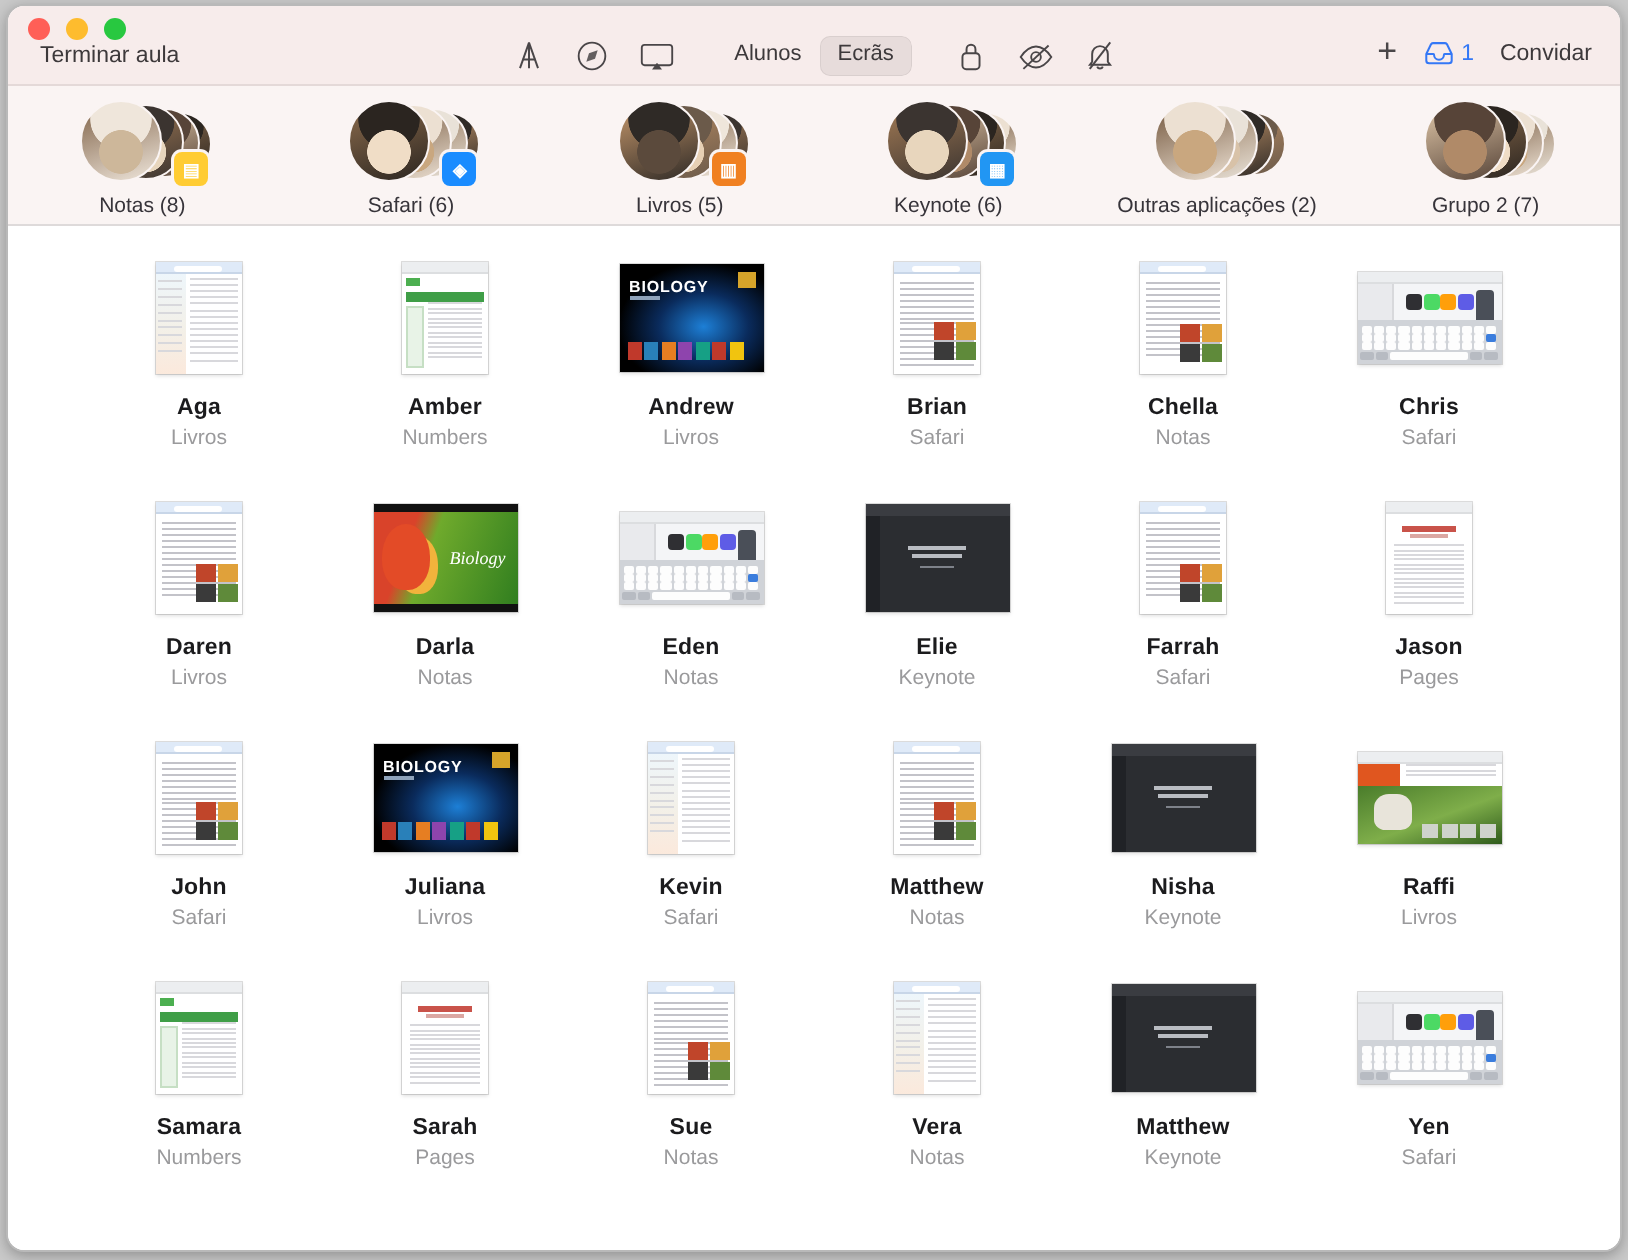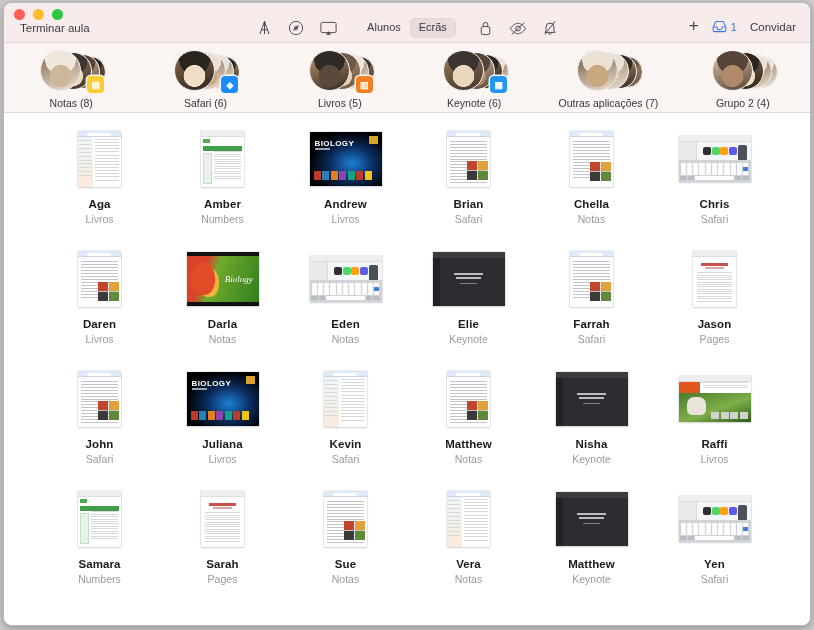--- a/index.html
+++ b/index.html
@@ -374,30 +374,30 @@
         </div>
         <div class="glabel">Keynote (6)</div>
       </div>
       <div class="group">
         <div class="stack">
           <div class="av av3" style="background:#b98c63;background-image:radial-gradient(circle at 50% 64%, #e7d0b4 0 34%, transparent 35%),radial-gradient(circle at 50% 22%, #6b5a4a 0 42%, transparent 43%),linear-gradient(160deg,#b98c63,#6b5a4a);"></div>
           <div class="av av2" style="background:#c99a6d;background-image:radial-gradient(circle at 50% 64%, #5b4a3c 0 34%, transparent 35%),radial-gradient(circle at 50% 22%, #2f2a26 0 42%, transparent 43%),linear-gradient(160deg,#c99a6d,#2f2a26);"></div>
           <div class="av av1" style="background:#8a6b4d;background-image:radial-gradient(circle at 50% 64%, #d8c2a8 0 34%, transparent 35%),radial-gradient(circle at 50% 22%, #e9e2d8 0 42%, transparent 43%),linear-gradient(160deg,#8a6b4d,#e9e2d8);"></div>
           <div class="av av0" style="background:#6f5238;background-image:radial-gradient(circle at 50% 64%, #c9a77f 0 34%, transparent 35%),radial-gradient(circle at 50% 22%, #ece0d2 0 42%, transparent 43%),linear-gradient(160deg,#6f5238,#ece0d2);"></div>
         </div>
-        <div class="glabel">Outras aplicações (7)</div>
+        <div class="glabel">Outras aplicações (2)</div>
       </div>
       <div class="group">
         <div class="stack">
           <div class="av av3" style="background:#8a6b4d;background-image:radial-gradient(circle at 50% 64%, #d8c2a8 0 34%, transparent 35%),radial-gradient(circle at 50% 22%, #e9e2d8 0 42%, transparent 43%),linear-gradient(160deg,#8a6b4d,#e9e2d8);"></div>
           <div class="av av2" style="background:#6f5238;background-image:radial-gradient(circle at 50% 64%, #c9a77f 0 34%, transparent 35%),radial-gradient(circle at 50% 22%, #ece0d2 0 42%, transparent 43%),linear-gradient(160deg,#6f5238,#ece0d2);"></div>
           <div class="av av1" style="background:#8f6e4e;background-image:radial-gradient(circle at 50% 64%, #f0ddc6 0 34%, transparent 35%),radial-gradient(circle at 50% 22%, #2b2520 0 42%, transparent 43%),linear-gradient(160deg,#8f6e4e,#2b2520);"></div>
           <div class="av av0" style="background:#e4cbac;background-image:radial-gradient(circle at 50% 64%, #b08a68 0 34%, transparent 35%),radial-gradient(circle at 50% 22%, #574438 0 42%, transparent 43%),linear-gradient(160deg,#e4cbac,#574438);"></div>
         </div>
-        <div class="glabel">Grupo 2 (4)</div>
+        <div class="glabel">Grupo 2 (7)</div>
       </div>
     </div>
 
   <div class="grid-area" id="grid">
       <div class="cell">
         <div class="thumb-box">
           <div class="thumb port">
             <div class="tb-bar">
               <div class="tb-search"></div>
             </div>

